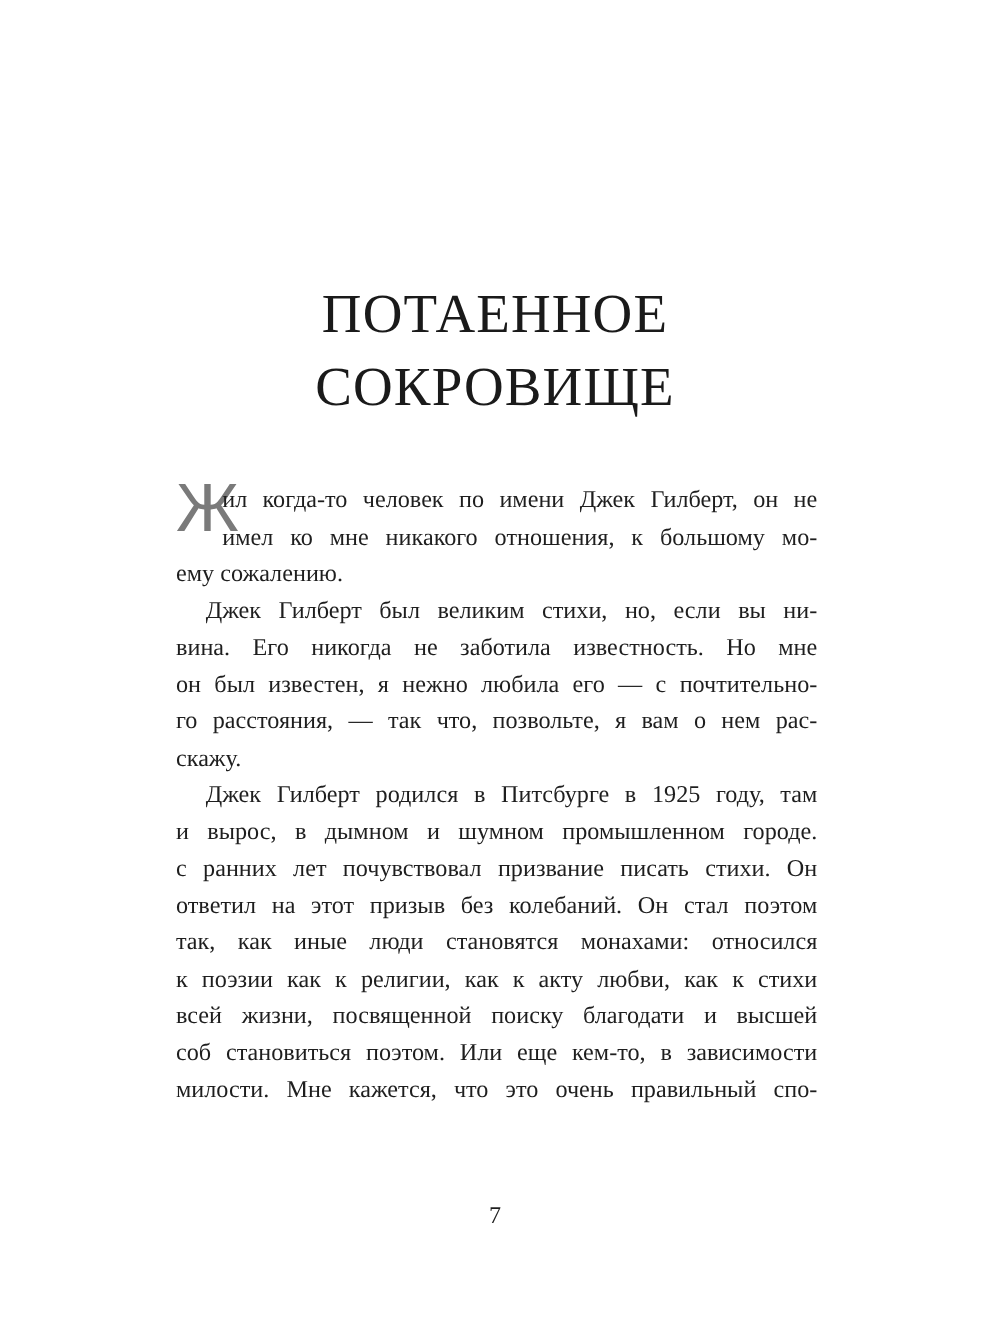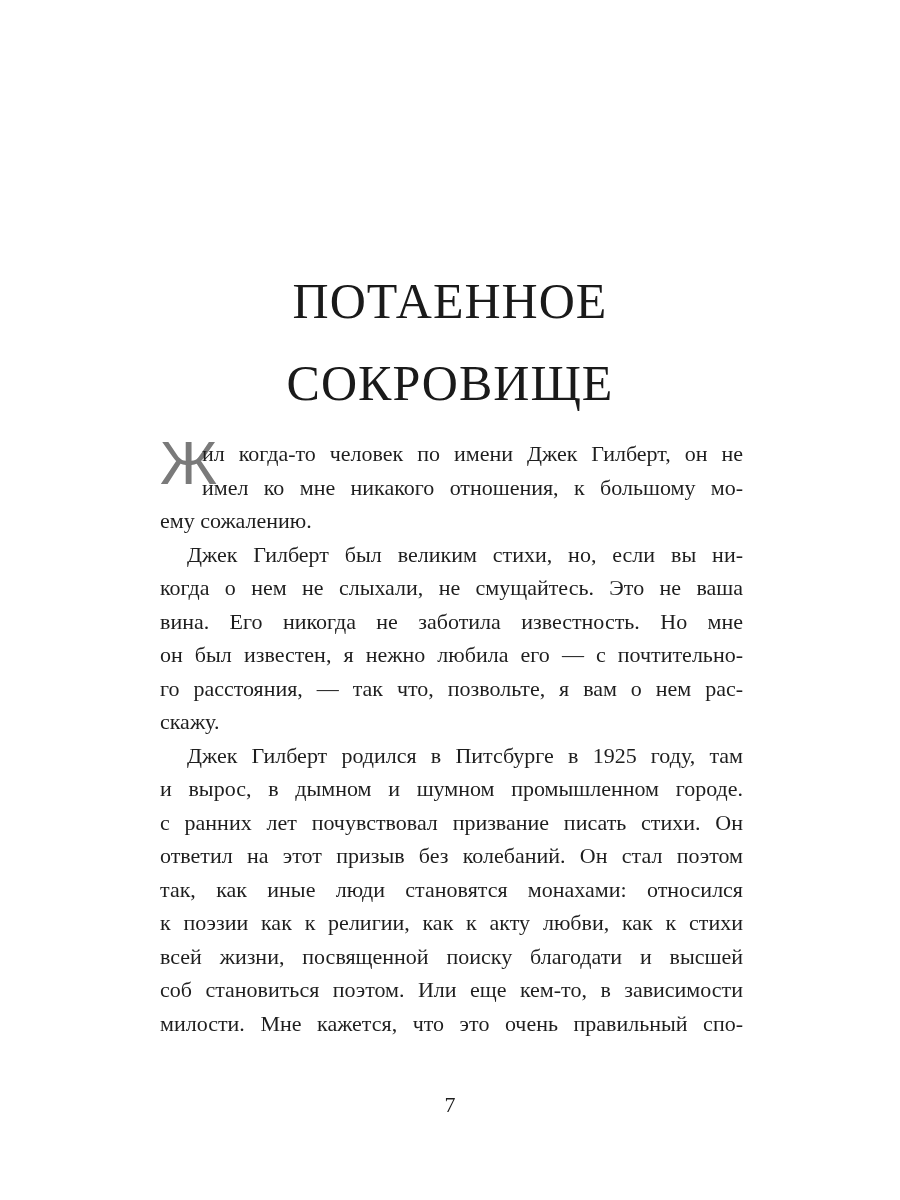--- a/index.html
+++ b/index.html
@@ -26,21 +26,21 @@
       width: 900px;
       top: 252px;
       text-align: center;
       font-family: "Liberation Serif", "DejaVu Serif", serif;
       font-size: 50px;
       line-height: 66px;
       letter-spacing: 1px;
       color: #1a1a1a;
       font-weight: normal;
     }
-    .chapter-title div { margin: 16px; }
+    .chapter-title div { margin: 0; }
     .body-text {
       position: absolute;
       left: 160px;
       top: 437px;
       width: 583px;
     }
     .line {
       height: 33.5px;
       line-height: 33.5px;
       font-size: 22px;
@@ -88,21 +88,20 @@
     <div>СОКРОВИЩЕ</div>
   </div>
 
   <div class="dropcap">Ж</div>
 
   <div class="body-text">
     <div class="line dropcap-indent">ил когда-то человек по имени Джек Гилберт, он не</div>
     <div class="line dropcap-indent">имел ко мне никакого отношения, к большому мо-</div>
     <div class="line last">ему сожалению.</div>
     <div class="line indent">Джек Гилберт был великим стихи, но, если вы ни-</div>
-    <div class="line">когда о нем не слыхали, не смущайтесь. Это не ваша</div>
     <div class="line">вина. Его никогда не заботила известность. Но мне</div>
     <div class="line">он был известен, я нежно любила его — с почтительно-</div>
     <div class="line">го расстояния, — так что, позвольте, я вам о нем рас-</div>
     <div class="line last">скажу.</div>
     <div class="line indent">Джек Гилберт родился в Питсбурге в 1925 году, там</div>
     <div class="line">и вырос, в дымном и шумном промышленном городе.</div>
     <div class="line">с ранних лет почувствовал призвание писать стихи. Он</div>
     <div class="line">ответил на этот призыв без колебаний. Он стал поэтом</div>
     <div class="line">так, как иные люди становятся монахами: относился</div>
     <div class="line">к поэзии как к религии, как к акту любви, как к стихи</div>

